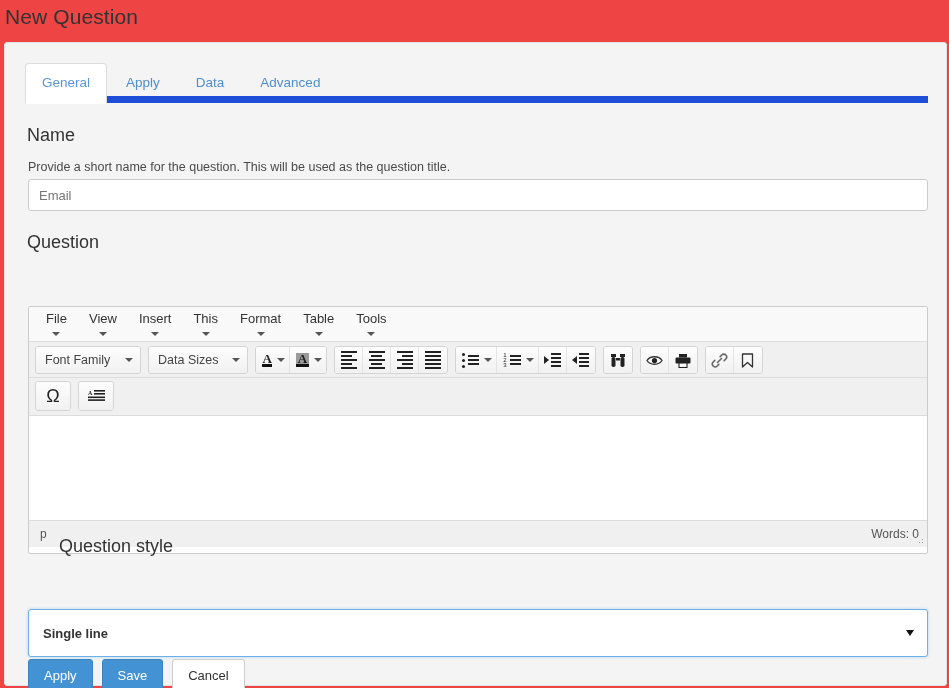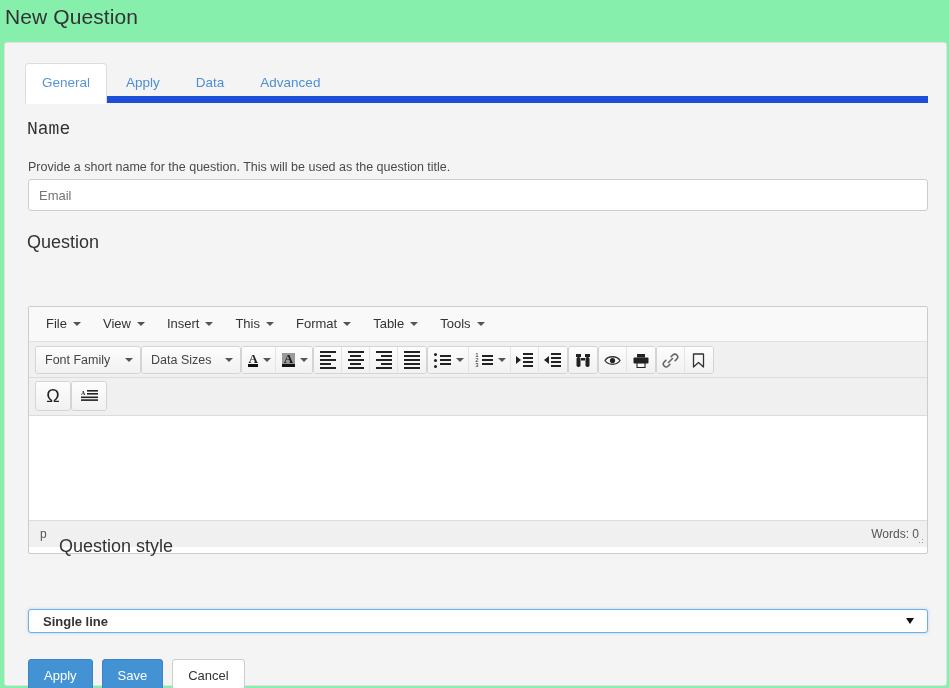--- a/index.html
+++ b/index.html
@@ -3,21 +3,21 @@
 <meta charset="utf-8">
 <style>
   * { box-sizing: border-box; }
   html, body {
     margin: 0; padding: 0;
     width: 949px; height: 688px;
     background: #ffffff;
     font-family: "Liberation Sans", sans-serif;
     -webkit-font-smoothing: antialiased;
   }
-  .page { position: relative; width: 949px; height: 688px; overflow: hidden; background:#86efac; }
+  .page { position: relative; width: 949px; height: 688px; overflow: hidden; background:#ef4444; }
 
   
   .page-title {
     position: absolute; left: 5px; top: 5px;
     font-size: 21px; font-weight: 400; color: #333;
     letter-spacing: .1px;
   }
 
   
   .panel {
@@ -95,20 +95,21 @@
     align-items: center;
   }
   .mce-menu-btn {
     font-size: 13px; color: #333;
     padding: 5px 9px 6px 9px;
     margin: 0 2px;
     border-radius: 3px;
     cursor: pointer;
     display: flex; align-items: center; gap: 6px;
     line-height: 14px;
+    flex-direction: column;
   }
   .mce-menu-btn:first-child { margin-left: 6px; }
   .caret {
     width: 0; height: 0;
     border-left: 4px solid transparent;
     border-right: 4px solid transparent;
     border-top: 4px solid #555;
     display: inline-block;
   }
 
@@ -117,20 +118,21 @@
     border-bottom: 1px solid #dcdcdc;
     padding: 4px 4px 3px 6px;
     display: flex; align-items: center; flex-wrap: wrap;
   }
   .mce-toolbar.row2 { padding-top: 3px; padding-bottom: 4px; }
   .grp {
     display: flex; align-items: center;
     border: 1px solid #d4d4d4;
     border-radius: 3px;
     background: #fcfcfc;
+    margin-right: 7px;
     overflow: hidden;
   }
   .btn {
     height: 26px; min-width: 28px;
     display: flex; align-items: center; justify-content: center;
     background: linear-gradient(#fdfdfd, #f1f1f1);
     border-right: 1px solid #e4e4e4;
     cursor: pointer;
     padding: 0 5px;
     color: #333;
@@ -197,21 +199,21 @@
     background-size: 3px 3px;
     clip-path: polygon(100% 0, 100% 100%, 0 100%);
   }
 
   
   .select-wrap {
     position: absolute; left: 23px; top: 566px;
     width: 900px; height: 36px;
   }
   .select-box {
-    width: 100%; height: 24px;
+    width: 100%; height: 48px;
     background: #ffffff;
     border: 1px solid #6bb0e8;
     border-radius: 3px;
     box-shadow: 0 0 3px rgba(102,175,233,.5);
     display: flex; align-items: center; justify-content: space-between;
     padding: 0 13px 0 14px;
     font-size: 13px; font-weight: 700; color: #333;
     cursor: pointer;
   }
   .select-caret {
@@ -243,21 +245,21 @@
 
   <div class="panel">
 
     <div class="tabs">
       <div class="tab active">General</div>
       <div class="tab">Apply</div>
       <div class="tab">Data</div>
       <div class="tab">Advanced</div>
     </div>
 
-    <div class="section-title" style="top:76px;font-family:Liberation Mono, monospace;">Name</div>
+    <div class="section-title" style="top:82px;">Name</div>
     <div class="help-text" style="top:117px;">Provide a short name for the question. This will be used as the question title.</div>
     <input class="text-input" style="top: 136px;" type="text" placeholder="Email">
 
     <div class="section-title" style="top:189px;">Question</div>
 
     <div class="editor">
 
       <div class="mce-menubar">
         <div class="mce-menu-btn">
           <span>File</span>

